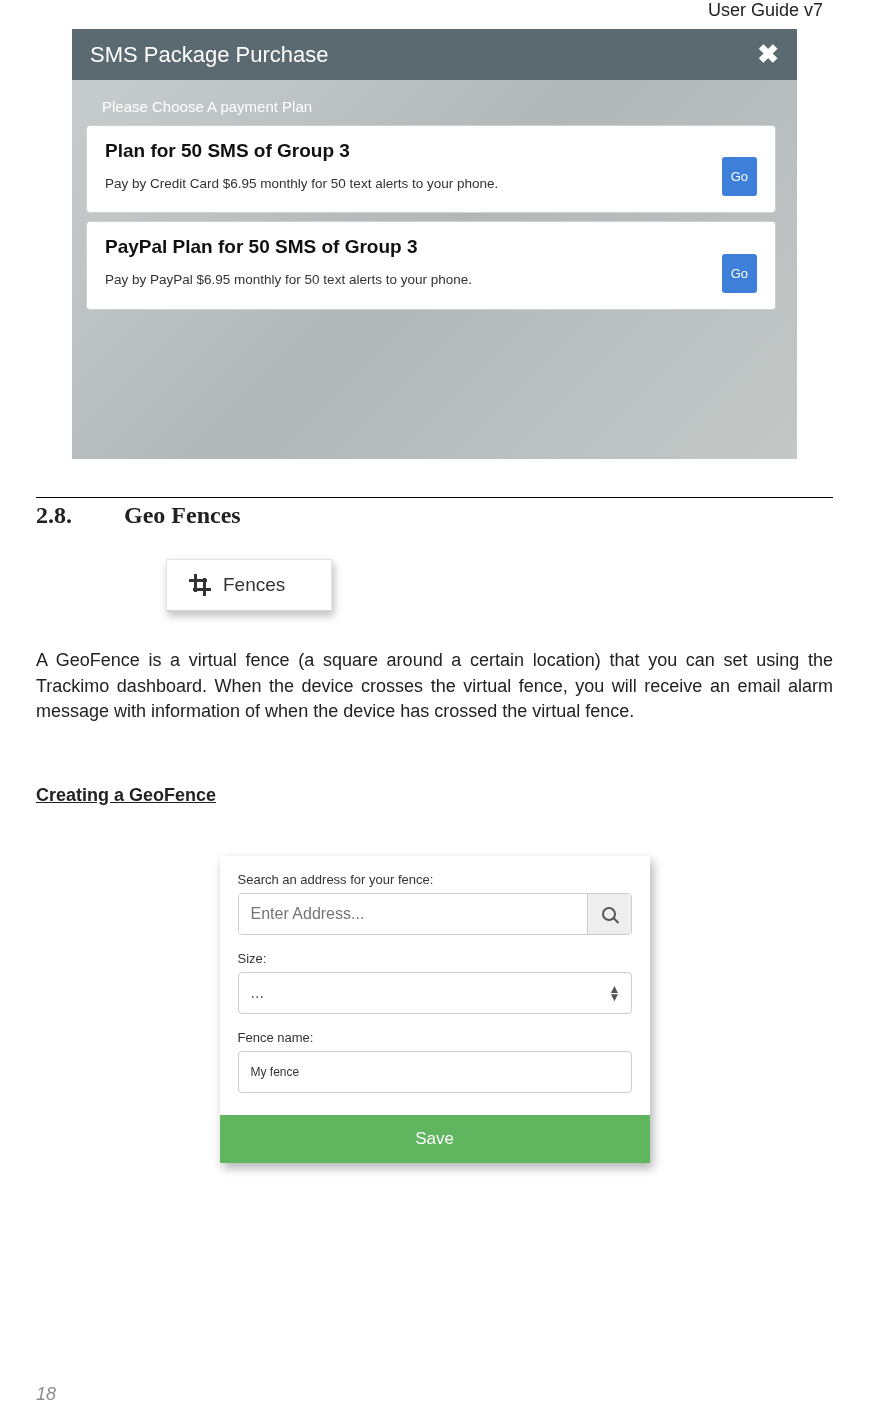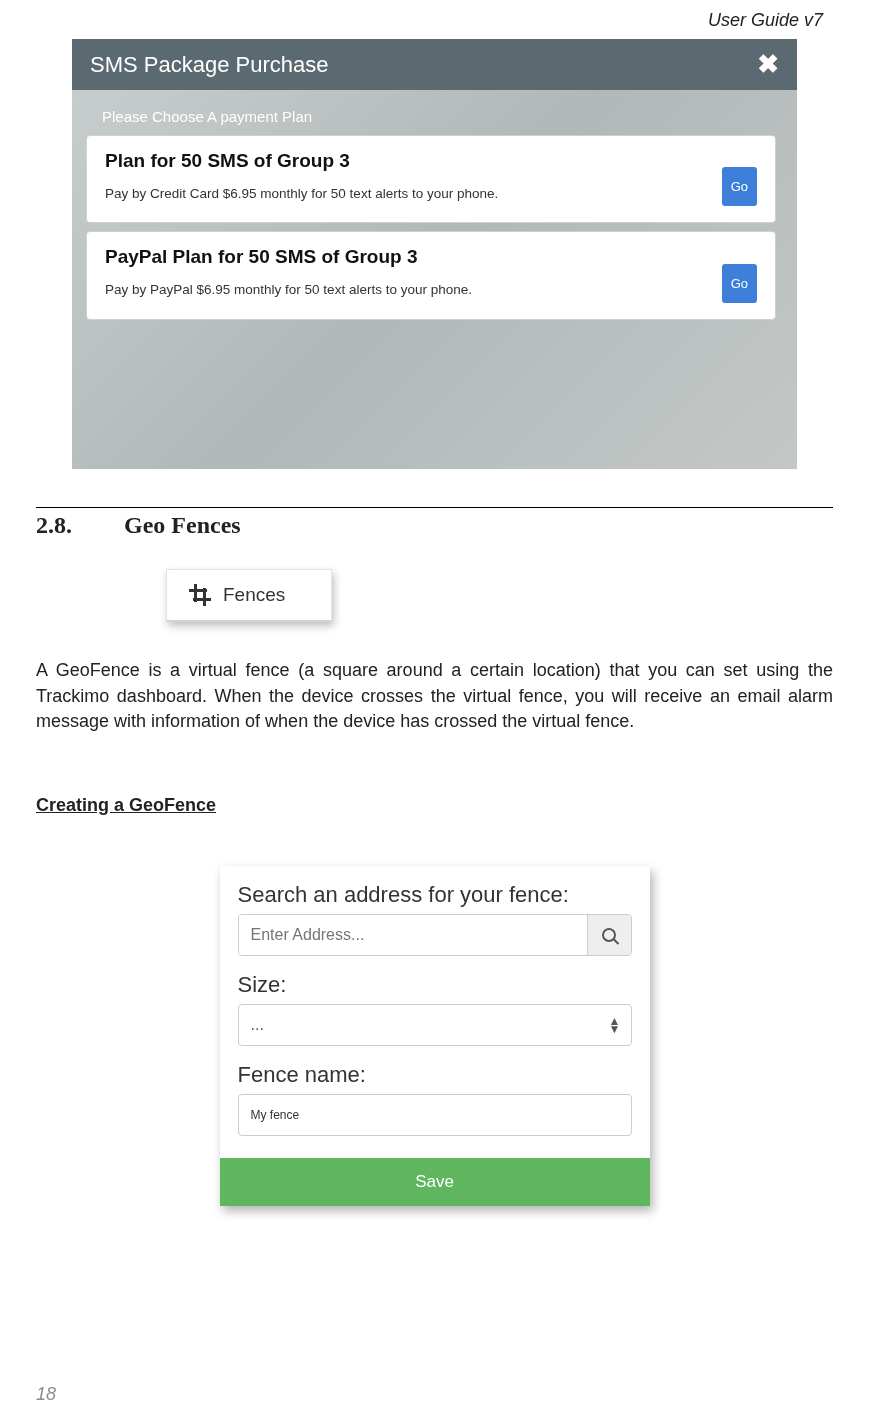--- a/index.html
+++ b/index.html
@@ -8,24 +8,22 @@
     height: 1423px;
     background: #ffffff;
     font-family: Verdana, Geneva, sans-serif;
     color: #222;
     position: relative;
     padding: 0 36px;
   }
   .header-text {
     text-align: right;
     font-size: 18px;
-    padding-top: 10px;
     padding-right: 10px;
     color: #222;
-    font-style: italic;
   }
   .page-number {
     position: absolute;
     bottom: 18px;
     left: 36px;
     color: #8c8c8c;
     font-style: italic;
     font-size: 18px;
   }
 
@@ -120,21 +118,21 @@
   }
 
   
   .form-wrap {
     width: 430px;
     margin: 0 auto;
     background: #fff;
     box-shadow: 3px 5px 10px rgba(0,0,0,0.3);
     padding: 16px 18px 0 18px;
   }
-  .form-label { font-size: 22px; color: #333; margin-bottom: 6px; }
+  .form-label { font-size: 13px; color: #333; margin-bottom: 6px; }
   .input-row {
     display: flex;
     border: 1px solid #ccc;
     border-radius: 4px;
     overflow: hidden;
     margin-bottom: 16px;
     height: 42px;
   }
   .input-row input {
     flex: 1; border: none; padding: 0 12px; font-size: 16px; color: #999; outline:none;

